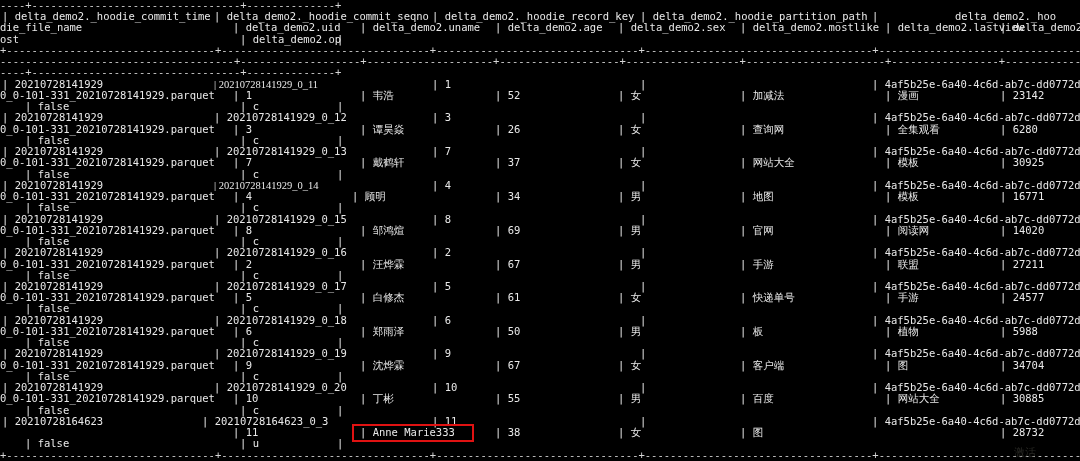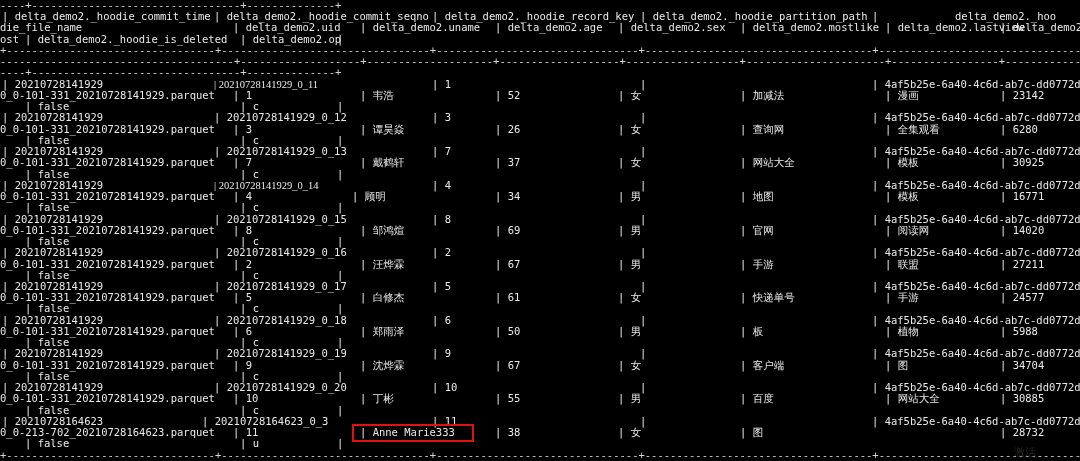--- a/index.html
+++ b/index.html
@@ -27,21 +27,21 @@
   }
 </style>
 </head>
 <body>
 
 <div class="screen">
   <div id="lines">
       <div class="tline border-line" style="top: 0px;"><span style="left: 0px;">----+---------------------------------+--------------+</span></div>
       <div class="tline" style="top: 11.24px;"><span style="left: 2px;">| delta_demo2._hoodie_commit_time</span><span style="left: 214px;">| delta_demo2._hoodie_commit_seqno</span><span style="left: 432px;">| delta_demo2._hoodie_record_key</span><span style="left: 640px;">| delta_demo2._hoodie_partition_path</span><span style="left: 872px;">|</span><span style="left: 955px;">delta_demo2._hoo</span></div>
       <div class="tline" style="top: 22.48px;"><span style="left: 0px;">die_file_name</span><span style="left: 233px;">| delta_demo2.uid</span><span style="left: 360px;">| delta_demo2.uname</span><span style="left: 495px;">| delta_demo2.age</span><span style="left: 618px;">| delta_demo2.sex</span><span style="left: 740px;">| delta_demo2.mostlike</span><span style="left: 885px;">| delta_demo2.lastview</span><span style="left: 1000px;">| delta_demo2.totalc</span></div>
-      <div class="tline" style="top: 33.72px;"><span style="left: 0px;">ost</span><span style="left: 25px;">| delta_demo2._hoodie_is_deleted</span><span style="left: 240px;">| delta_demo2.op</span><span style="left: 337px;">|</span></div>
+      <div class="tline" style="top: 33.72px;"><span style="left: 0px;">ost</span><span style="left: 240px;">| delta_demo2.op</span><span style="left: 337px;">|</span></div>
       <div class="tline border-line" style="top: 44.96px;"><span style="left: 0px;">+---------------------------------+---------------------------------+--------------------------------+------------------------------------+--------------------------------</span></div>
       <div class="tline border-line" style="top: 56.2px;"><span style="left: 0px;">-------------------------------------+-------------------+--------------------+-------------------+------------------+----------------------+-----------------+------------</span></div>
       <div class="tline border-line" style="top: 67.44px;"><span style="left: 0px;">----+---------------------------------+--------------+</span></div>
       <div class="tline" style="top: 78.68px;"><span style="left: 2px;">| 20210728141929</span><span style="left: 214px; font-family: Liberation Serif, serif;">| 20210728141929_0_11</span><span style="left: 432px;">| 1</span><span style="left: 640px;">|</span><span style="left: 872px;">| 4af5b25e-6a40-4c6d-ab7c-dd0772d9facc-</span></div>
       <div class="tline" style="top: 89.92px;"><span style="left: 0px;">0_0-101-331_20210728141929.parquet</span><span style="left: 233px;">| 1</span><span style="left: 360px;">| 韦浩</span><span style="left: 495px;">| 52</span><span style="left: 618px;">| 女</span><span style="left: 740px;">| 加减法</span><span style="left: 885px;">| 漫画</span><span style="left: 1000px;">| 23142</span></div>
       <div class="tline" style="top: 101.16px;"><span style="left: 25px;">| false</span><span style="left: 240px;">| c</span><span style="left: 337px;">|</span></div>
       <div class="tline" style="top: 112.4px;"><span style="left: 2px;">| 20210728141929</span><span style="left: 214px;">| 20210728141929_0_12</span><span style="left: 432px;">| 3</span><span style="left: 640px;">|</span><span style="left: 872px;">| 4af5b25e-6a40-4c6d-ab7c-dd0772d9facc-</span></div>
       <div class="tline" style="top: 123.64px;"><span style="left: 0px;">0_0-101-331_20210728141929.parquet</span><span style="left: 233px;">| 3</span><span style="left: 360px; text-align: right;">| 谭昊焱</span><span style="left: 495px;">| 26</span><span style="left: 618px;">| 女</span><span style="left: 740px;">| 查询网</span><span style="left: 885px;">| 全集观看</span><span style="left: 1000px;">| 6280</span></div>
       <div class="tline" style="top: 134.88px;"><span style="left: 25px;">| false</span><span style="left: 240px;">| c</span><span style="left: 337px;">|</span></div>
       <div class="tline" style="top: 146.12px;"><span style="left: 2px;">| 20210728141929</span><span style="left: 214px;">| 20210728141929_0_13</span><span style="left: 432px;">| 7</span><span style="left: 640px;">|</span><span style="left: 872px;">| 4af5b25e-6a40-4c6d-ab7c-dd0772d9facc-</span></div>
@@ -62,19 +62,19 @@
       <div class="tline" style="top: 314.72px;"><span style="left: 2px;">| 20210728141929</span><span style="left: 214px;">| 20210728141929_0_18</span><span style="left: 432px;">| 6</span><span style="left: 640px;">|</span><span style="left: 872px;">| 4af5b25e-6a40-4c6d-ab7c-dd0772d9facc-</span></div>
       <div class="tline" style="top: 325.96px;"><span style="left: 0px;">0_0-101-331_20210728141929.parquet</span><span style="left: 233px;">| 6</span><span style="left: 360px;">| 郑雨泽</span><span style="left: 495px;">| 50</span><span style="left: 618px;">| 男</span><span style="left: 740px;">| 板</span><span style="left: 885px;">| 植物</span><span style="left: 1000px;">| 5988</span></div>
       <div class="tline" style="top: 337.2px;"><span style="left: 25px;">| false</span><span style="left: 240px;">| c</span><span style="left: 337px;">|</span></div>
       <div class="tline" style="top: 348.44px;"><span style="left: 2px;">| 20210728141929</span><span style="left: 214px;">| 20210728141929_0_19</span><span style="left: 432px;">| 9</span><span style="left: 640px;">|</span><span style="left: 872px;">| 4af5b25e-6a40-4c6d-ab7c-dd0772d9facc-</span></div>
       <div class="tline" style="top: 359.68px;"><span style="left: 0px;">0_0-101-331_20210728141929.parquet</span><span style="left: 233px;">| 9</span><span style="left: 360px;">| 沈烨霖</span><span style="left: 495px;">| 67</span><span style="left: 618px;">| 女</span><span style="left: 740px;">| 客户端</span><span style="left: 885px;">| 图</span><span style="left: 1000px;">| 34704</span></div>
       <div class="tline" style="top: 370.92px;"><span style="left: 25px;">| false</span><span style="left: 240px;">| c</span><span style="left: 337px;">|</span></div>
       <div class="tline" style="top: 382.16px;"><span style="left: 2px;">| 20210728141929</span><span style="left: 214px;">| 20210728141929_0_20</span><span style="left: 432px;">| 10</span><span style="left: 640px;">|</span><span style="left: 872px;">| 4af5b25e-6a40-4c6d-ab7c-dd0772d9facc-</span></div>
       <div class="tline" style="top: 393.4px;"><span style="left: 0px;">0_0-101-331_20210728141929.parquet</span><span style="left: 233px;">| 10</span><span style="left: 360px;">| 丁彬</span><span style="left: 495px;">| 55</span><span style="left: 618px;">| 男</span><span style="left: 740px;">| 百度</span><span style="left: 885px;">| 网站大全</span><span style="left: 1000px;">| 30885</span></div>
       <div class="tline" style="top: 404.64px;"><span style="left: 25px;">| false</span><span style="left: 240px;">| c</span><span style="left: 337px;">|</span></div>
       <div class="tline" style="top: 415.88px;"><span style="left: 2px;">| 20210728164623</span><span style="left: 202px;">| 20210728164623_0_3</span><span style="left: 432px;">| 11</span><span style="left: 640px;">|</span><span style="left: 872px;">| 4af5b25e-6a40-4c6d-ab7c-dd0772d9facc-</span></div>
-      <div class="tline" style="top: 427.12px;"><span style="left: 0px;">0_0-213-702_20210728164623.parquet</span><span style="left: 233px;">| 11</span><span style="left: 360px;">| Anne Marie333</span><span style="left: 495px;">| 38</span><span style="left: 618px;">| 女</span><span style="left: 740px;">| 图</span><span style="left: 885px; margin-top: 35px;">| 播放器</span><span style="left: 1000px;">| 28732</span></div>
+      <div class="tline" style="top: 427.12px;"><span style="left: 233px;">| 11</span><span style="left: 360px;">| Anne Marie333</span><span style="left: 495px;">| 38</span><span style="left: 618px;">| 女</span><span style="left: 740px;">| 图</span><span style="left: 885px; margin-top: 35px;">| 播放器</span><span style="left: 1000px;">| 28732</span></div>
       <div class="tline" style="top: 438.36px;"><span style="left: 25px;">| false</span><span style="left: 240px;">| u</span><span style="left: 337px;">|</span></div>
       <div class="tline border-line" style="top: 449.6px;"><span style="left: 0px;">+---------------------------------+---------------------------------+--------------------------------+------------------------------------+--------------------------------</span></div>
     </div>
   <div class="anno-box" id="annoBox" style="left: 352px; top: 424.12px; width: 118px; height: 14px; border-color: rgb(224, 18, 18);"></div>
   <div class="watermark" id="wm" style="left:1014px;top:445px;">激活</div>
 </div>
 
 </body></html>

